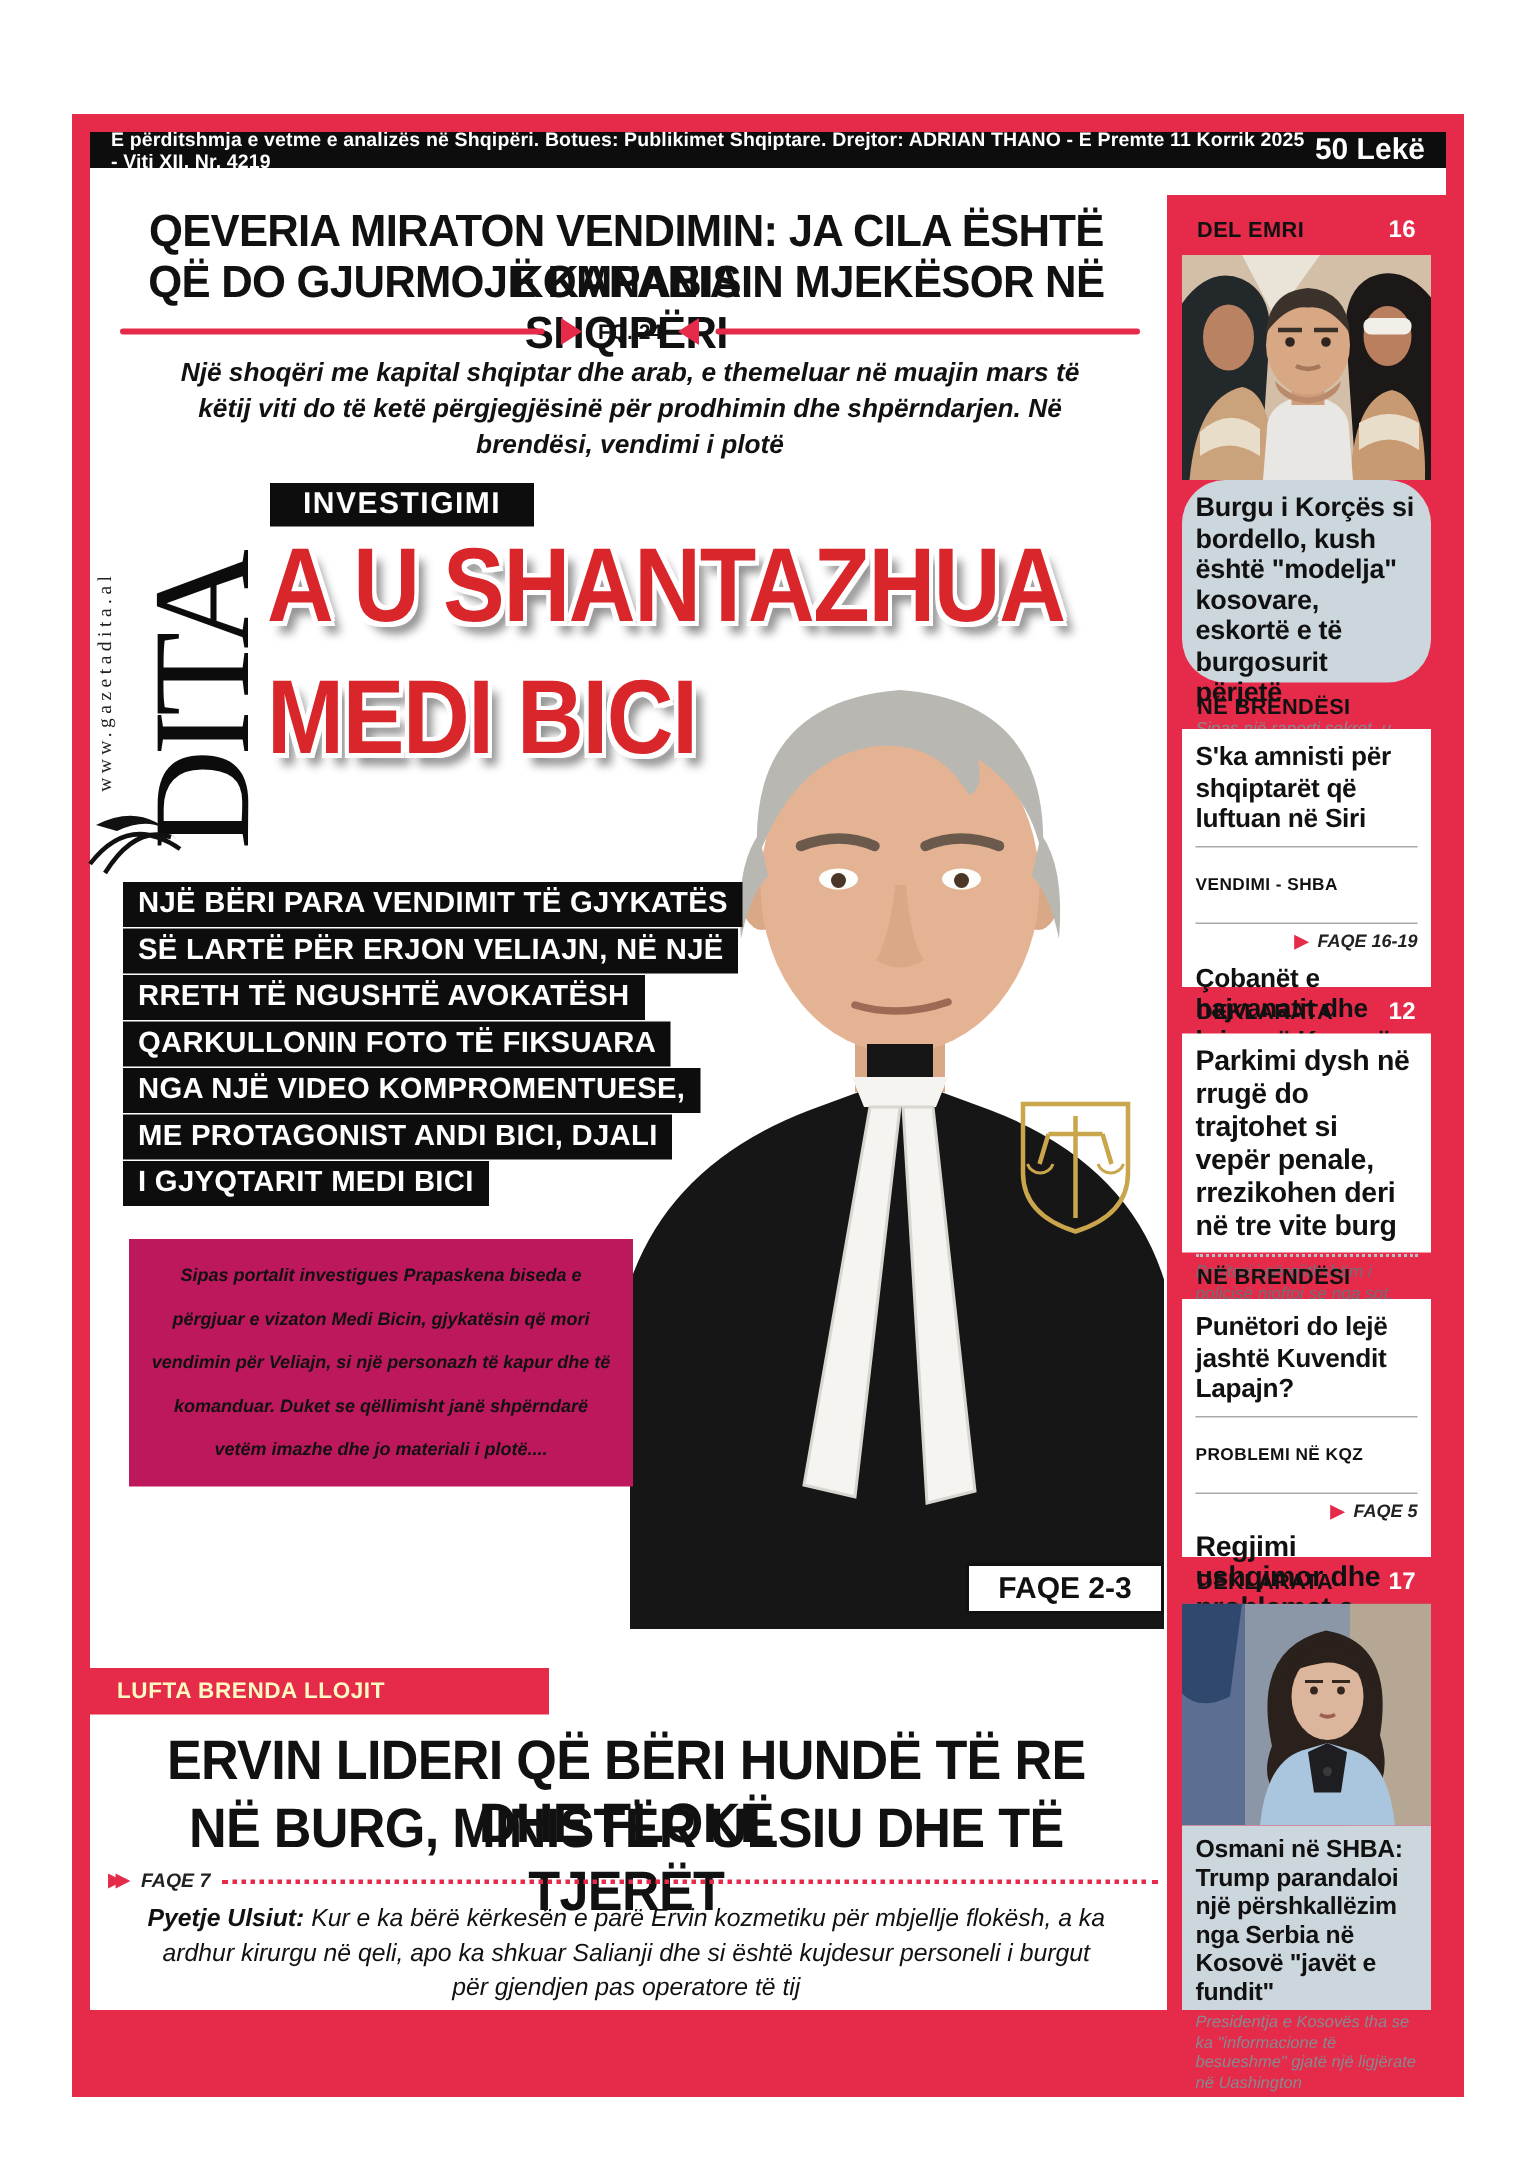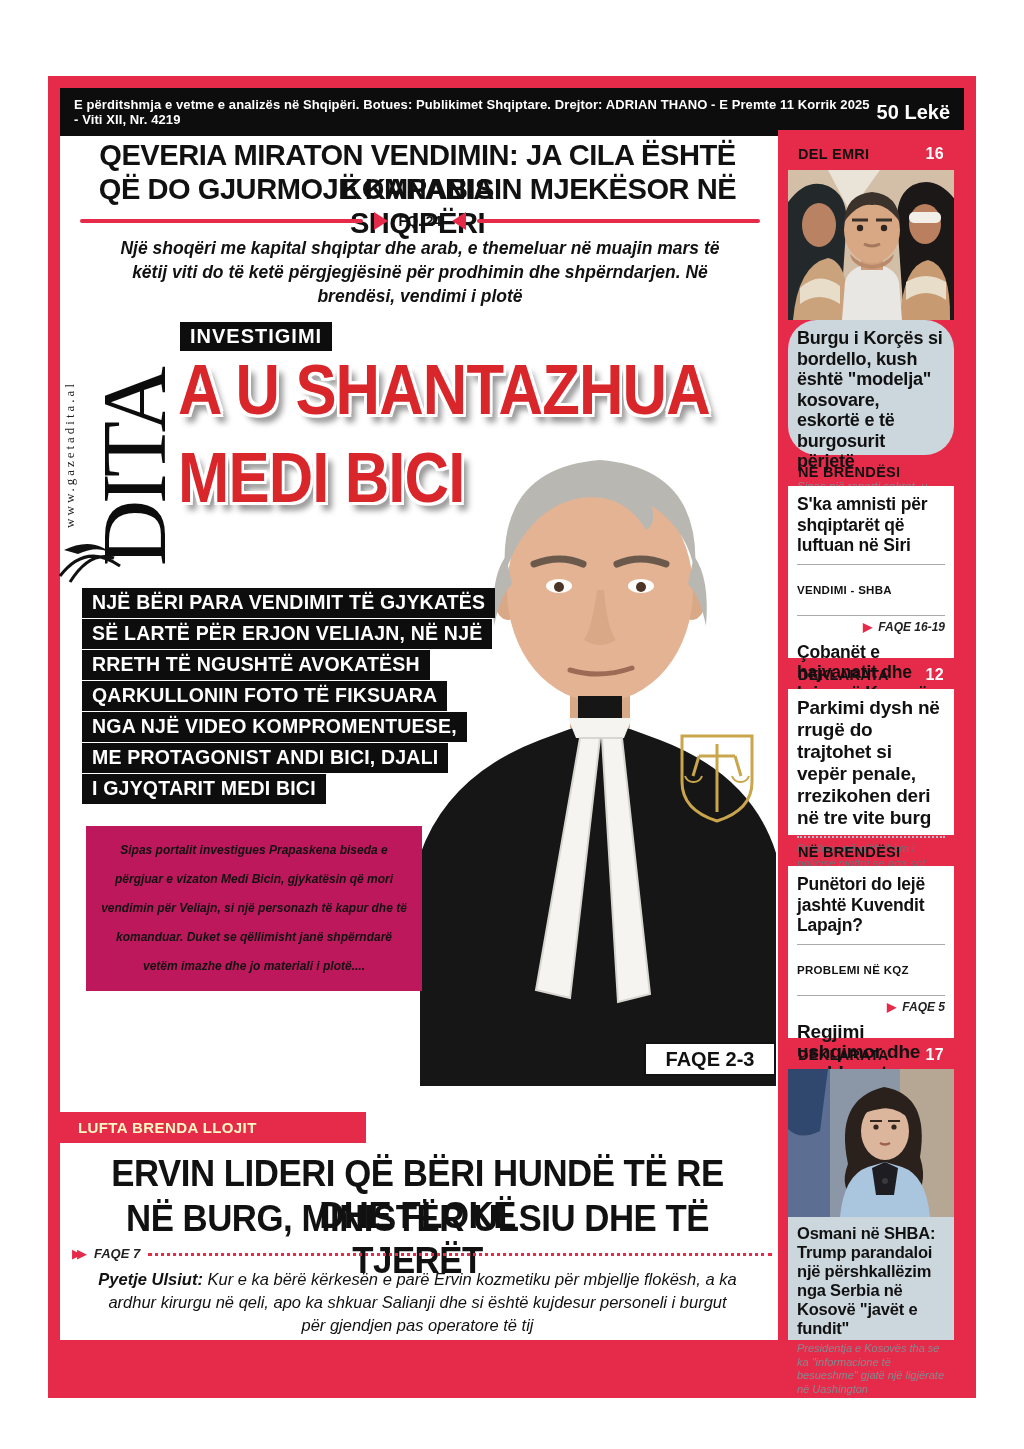--- a/index.html
+++ b/index.html
@@ -3,21 +3,21 @@
 <meta charset="utf-8">
 <style>
   html,body{margin:0;padding:0;background:#fff;}
   .page{position:relative;width:1024px;height:1449px;background:#fff;overflow:hidden;
         font-family:"Liberation Sans",sans-serif;color:#111;}
   .abs{position:absolute;}
   
   .frame{left:48px;top:76px;width:928px;height:1322px;background:#e62a4a;}
   .inner{left:60px;top:88px;width:904px;height:1252px;background:#fff;}
   
-  .topbar{left:60px;top:88px;width:904px;height:48px;background:#0d0d0d;color:#fff;
+  .topbar{left:60px;top:88px;width:904px;height:24px;background:#0d0d0d;color:#fff;
           display:flex;align-items:center;justify-content:space-between;padding:0 14px;box-sizing:border-box;}
   .topbar .info{font-size:13px;font-weight:bold;letter-spacing:.1px;}
   .topbar .price{font-size:20px;font-weight:bold;white-space:nowrap;}
   
   .lead-h{left:60px;top:138px;width:715px;text-align:center;font-size:30px;font-weight:800;
           letter-spacing:-.5px;line-height:34px;transform:scaleX(.97);transform-origin:center;}
   .fq-row{left:80px;top:212px;width:680px;display:flex;align-items:center;gap:11px;}
   .fq-line{flex:1;height:4px;background:#e62a4a;border-radius:2px;}
   .tri-r{width:0;height:0;border-left:14px solid #e62a4a;border-top:9px solid transparent;border-bottom:9px solid transparent;}
   .tri-l{width:0;height:0;border-right:14px solid #e62a4a;border-top:9px solid transparent;border-bottom:9px solid transparent;}
@@ -25,21 +25,21 @@
   .lead-sub{left:105px;top:236px;width:630px;text-align:center;font-size:17.5px;font-weight:bold;
             font-style:italic;line-height:24px;}
   
   .logo-wrap{left:56px;top:298px;width:118px;height:290px;}
   .logo-txt{position:absolute;right:-6px;bottom:22px;writing-mode:vertical-rl;transform:rotate(180deg);
             font-family:"Liberation Serif",serif;font-size:92px;line-height:1;color:#0c0c0c;letter-spacing:-4px;}
   .logo-url{position:absolute;left:6px;bottom:60px;writing-mode:vertical-rl;transform:rotate(180deg);
             font-family:"Liberation Serif",serif;font-size:13px;letter-spacing:3px;color:#222;}
   
   .kicker{left:180px;top:322px;background:#0d0d0d;color:#fff;font-size:20px;font-weight:bold;
-          padding:3px 10px;letter-spacing:1px;}
+          padding:3px 22px;letter-spacing:1px;}
   .red-hl{left:178px;color:#d9262b;font-weight:800;font-size:70px;line-height:1;letter-spacing:-1px;
           transform:scaleX(.88);transform-origin:left;white-space:nowrap;z-index:1;
           text-shadow:-3px -3px 0 #fff,3px -3px 0 #fff,-3px 3px 0 #fff,3px 3px 0 #fff,0 -3px 0 #fff,
                       0 3px 0 #fff,-3px 0 0 #fff,3px 0 0 #fff,7px 8px 7px rgba(0,0,0,.45);}
   .red-hl.l1{top:355px;}
   .red-hl.l2{top:443px;}
   .photo-judge{left:420px;top:438px;width:356px;height:648px;z-index:2;}
   .deck{left:82px;top:588px;z-index:3;}
   .deck div{display:table;background:#0d0d0d;color:#fff;font-weight:bold;font-size:19.5px;
             padding:3px 10px 4px 10px;margin-bottom:1px;letter-spacing:.2px;}

